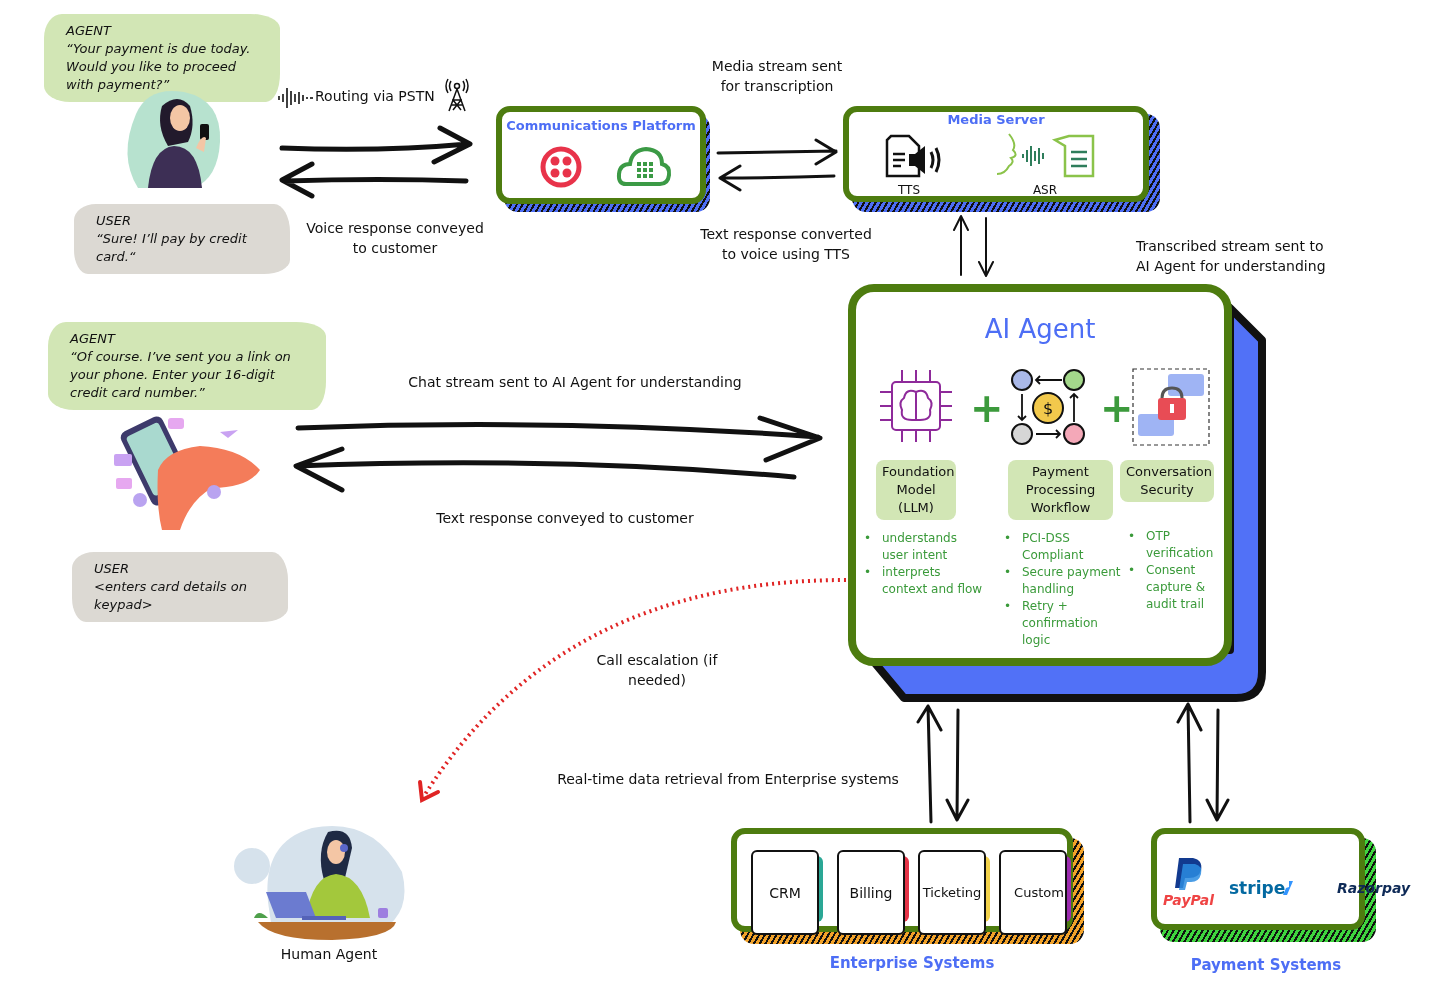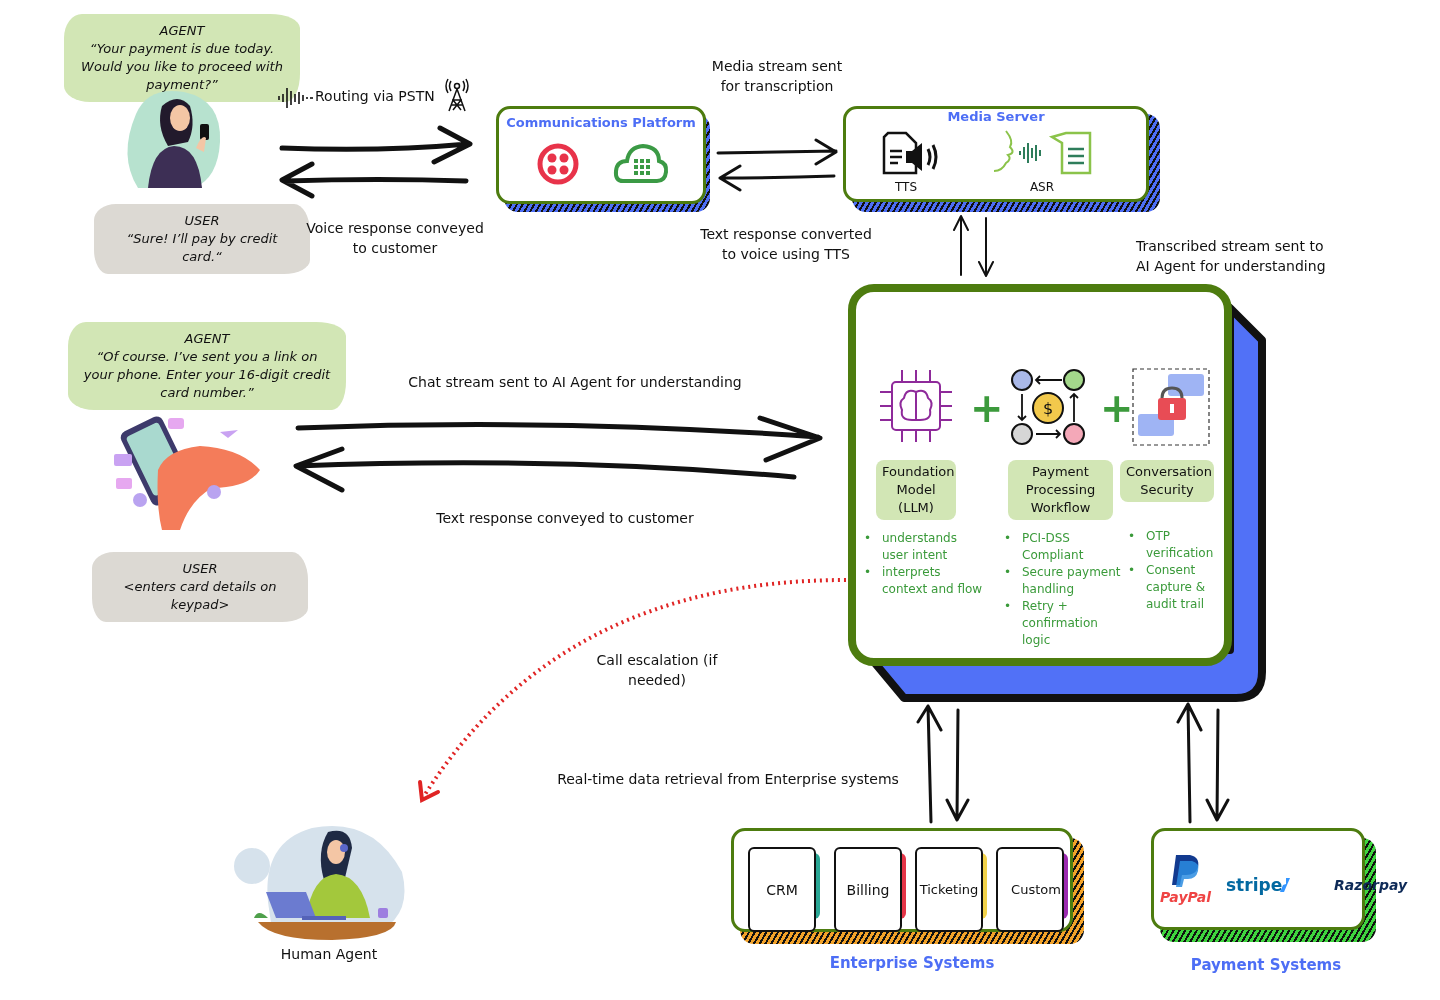--- a/index.html
+++ b/index.html
@@ -2,25 +2,25 @@
 <html><head>
 <meta charset="utf-8">
 <style>
   * { box-sizing: border-box; margin: 0; padding: 0; }
   html, body { width: 1440px; height: 1000px; background: #ffffff; overflow: hidden; }
   body { position: relative; font-family: "DejaVu Sans", sans-serif; color: #111; }
   .lbl { position: absolute; font-size: 14px; line-height: 20px; text-align: center; color: #111; }
   .blue-title { color: #4d6ef5; font-weight: bold; font-size: 13px; text-align: center; }
   svg { position: absolute; overflow: visible; }
 
-  .bubble { position: absolute; text-align: center; font-style: italic; font-size: 13px; line-height: 18px; padding: 8px 15px; margin-left: 20px; }
+  .bubble { position: absolute; font-style: italic; font-size: 13px; line-height: 18px; padding: 8px 22px; }
   .bubble.green { background: #d2e6b5; border-radius: 18px 30px 14px 26px / 24px 14px 28px 16px; }
   .bubble.gray { background: #dcd9d3; border-radius: 22px 16px 26px 14px / 16px 28px 14px 24px; }
 
-  .box { position: absolute; background: #fff; border: 3px solid #4d7c0f; border-radius: 14px; }
+  .box { position: absolute; background: #fff; border: 6px solid #4d7c0f; border-radius: 14px; }
   .hatch-blue { position: absolute; border-radius: 14px;
     background: repeating-linear-gradient(-60deg, #111 0 2px, #4d6ef5 2px 5px); }
   .hatch-orange { position: absolute; border-radius: 14px;
     background: repeating-linear-gradient(-60deg, #111 0 2px, #f2a229 2px 5px); }
   .hatch-green { position: absolute; border-radius: 14px;
     background: repeating-linear-gradient(-60deg, #111 0 2px, #3fd43f 2px 5px); }
 
   .pill { position: absolute; background: #d2e6b5; border-radius: 8px; text-align: center; font-size: 13px; line-height: 18px; padding: 3px 6px; color: #111; }
   .bullets { position: absolute; list-style: none; color: #3a9a3a; font-size: 12px; line-height: 17px; }
   .bullets li { position: relative; padding-left: 18px; margin-bottom: 0; }
@@ -189,20 +189,21 @@
   <div>&lt;enters card details on keypad&gt;</div>
 </div>
 
 <div class="lbl" style="left:390px;top:372px;width:370px;">Chat stream sent to AI Agent for understanding</div>
 <div class="lbl" style="left:420px;top:508px;width:290px;">Text response conveyed to customer</div>
 
 <svg width="440" height="440" style="left:844px;top:280px;">
   <path d="M20 370 L60 418 L392 418 Q418 418 418 392 L418 60 L386 28 L386 370Z" fill="#5171f7" stroke="#111" stroke-width="8" stroke-linejoin="round"></path>
 </svg>
 <div class="box" style="left:848px;top:284px;width:384px;height:382px;border-width:8px;border-radius:26px;">
+  <div style="position:absolute;left:0;width:100%;top:22px;text-align:center;color:#4d6ef5;font-size:26px;">AI Agent</div>
 
   <svg width="76" height="76" style="left:22px;top:76px;">
     <g fill="none" stroke="#8e2a9a" stroke-width="2">
       <rect x="14" y="14" width="48" height="48" rx="4"></rect>
       <path d="M24 2 L24 14 M38 2 L38 14 M52 2 L52 14 M24 62 L24 74 M38 62 L38 74 M52 62 L52 74 M2 24 L14 24 M2 38 L14 38 M2 52 L14 52 M62 24 L74 24 M62 38 L74 38 M62 52 L74 52"></path>
       <path d="M38 24 Q28 20 26 30 Q20 34 24 42 Q22 52 34 52 L38 52 Z M38 24 Q48 20 50 30 Q56 34 52 42 Q54 52 42 52 L38 52"></path>
     </g>
   </svg>
   <div class="plus" style="left:114px;top:96px;">+</div>
 

